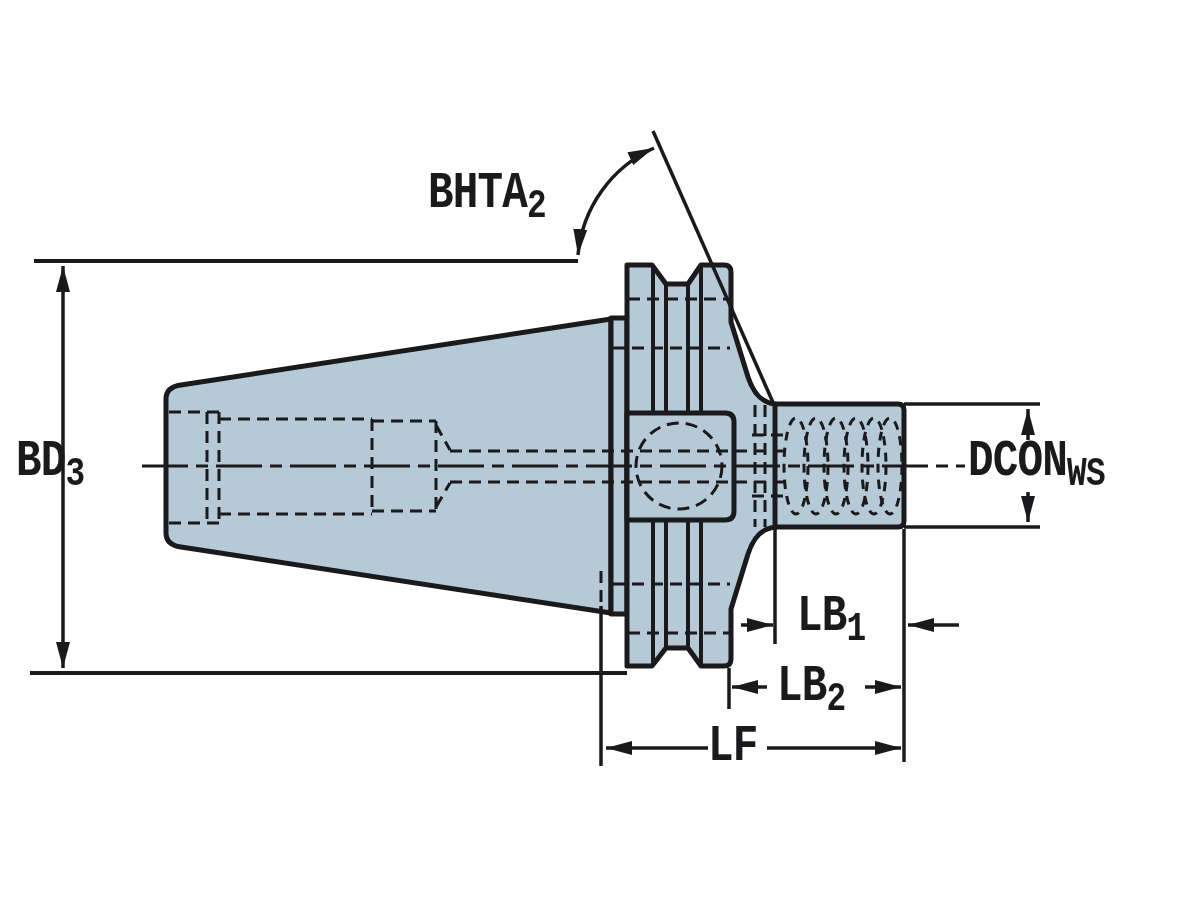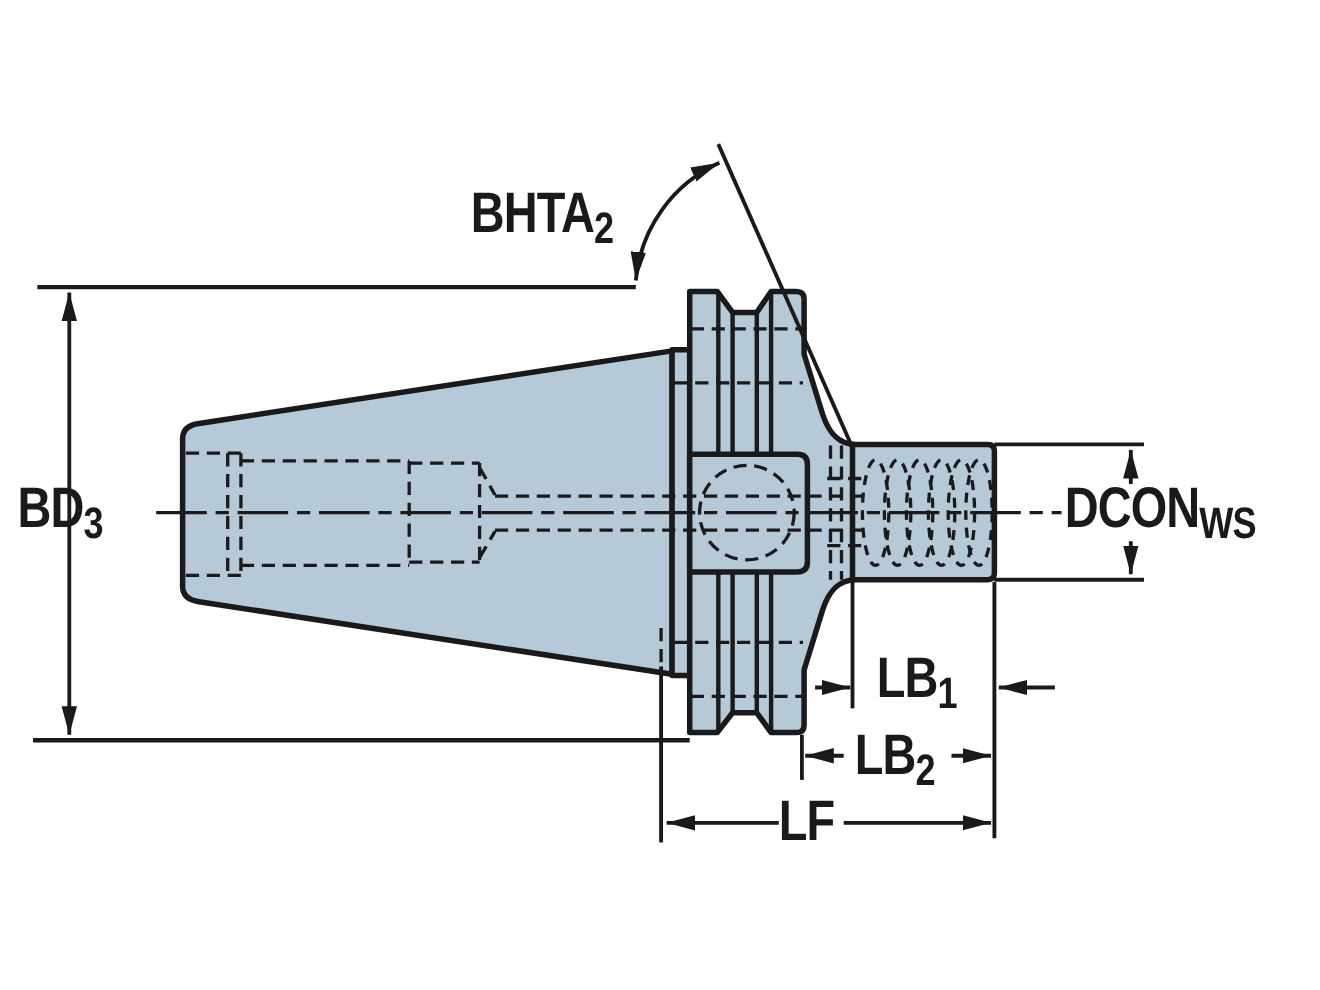--- a/index.html
+++ b/index.html
@@ -3,21 +3,21 @@
 <meta charset="utf-8">
 <style>
   :root{
     --body-fill:#b6c9d6;
     --line:#1a1a1c;
     --background:#ffffff;
   }
   html,body{margin:0;padding:0;background:var(--background);}
   #stage{
     position:relative;width:1200px;height:900px;background:var(--background);
-    overflow:hidden;font-family:Liberation Sans, sans-serif;
+    overflow:hidden;font-family:Liberation Mono, monospace;
   }
   #drawing{position:absolute;left:0;top:0;}
   
   .body-shape{fill:var(--body-fill);stroke:var(--line);stroke-width:5;stroke-linejoin:round;}
   .edge{stroke:var(--line);stroke-width:4;fill:none;stroke-linecap:butt;}
   .edge-thick{stroke:var(--line);stroke-width:5;fill:none;}
   .hidden-line{stroke:var(--line);stroke-width:3;fill:none;stroke-dasharray:12 7;}
   .hidden-fine{stroke:var(--line);stroke-width:3;fill:none;stroke-dasharray:9 7;}
   .centerline{stroke:var(--line);stroke-width:3;fill:none;stroke-dasharray:46 8 12 8;}
   .dim{stroke:var(--line);stroke-width:3.5;fill:none;}

